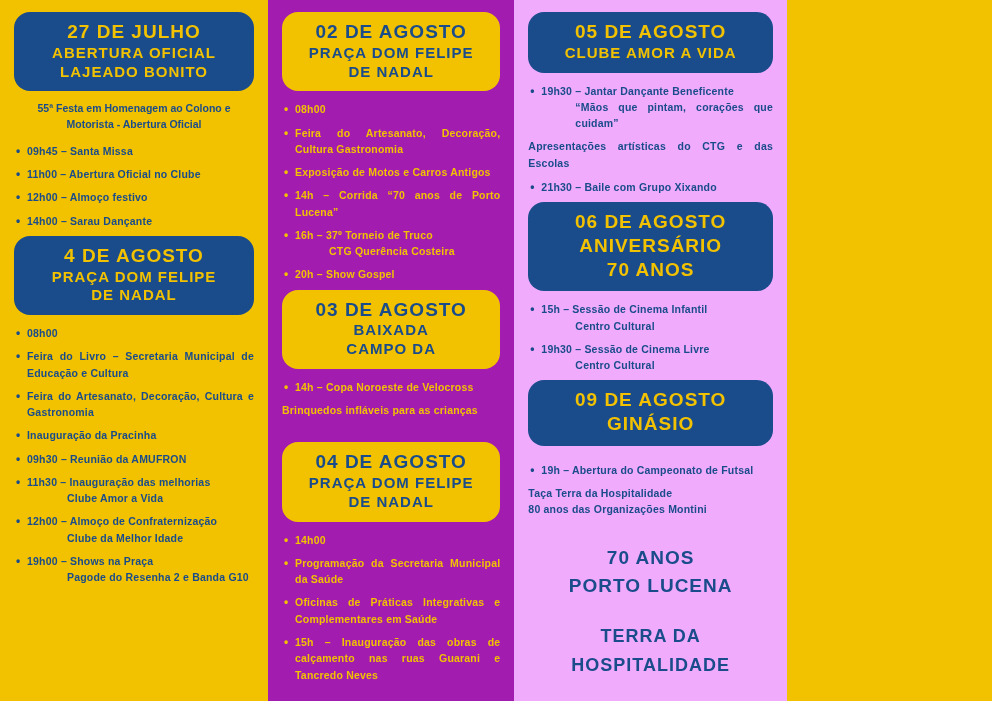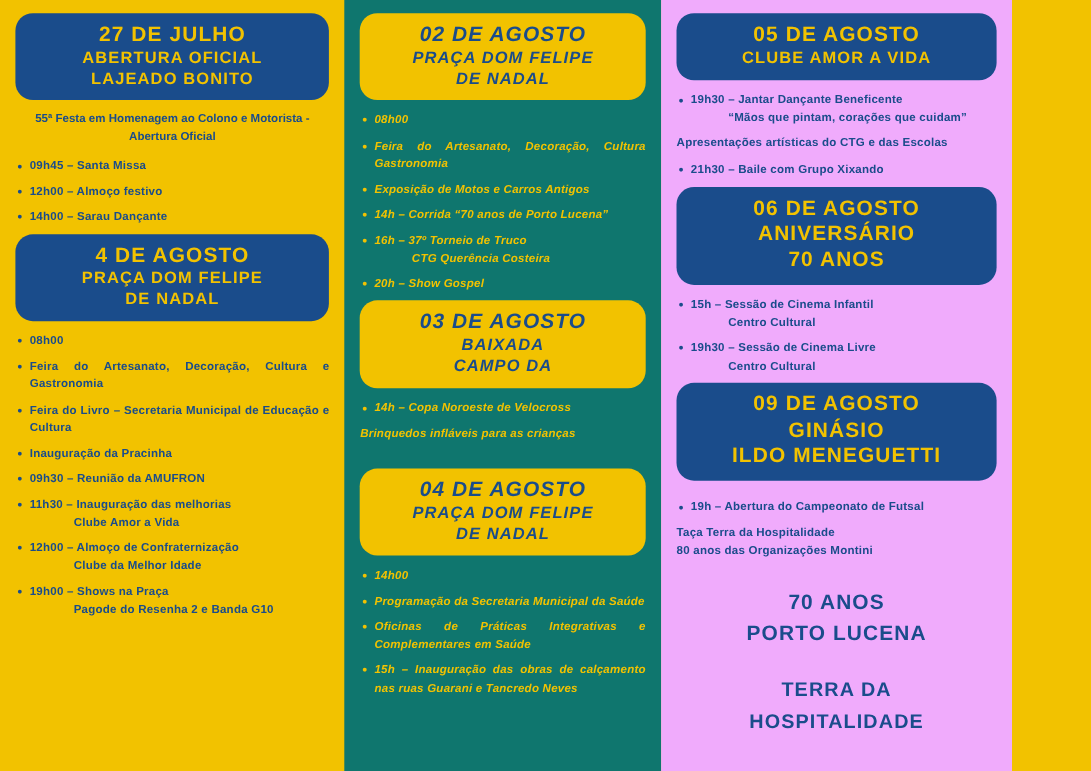--- a/index.html
+++ b/index.html
@@ -4,30 +4,30 @@
 <style>
   html,body{margin:0;padding:0;}
   body{
     width:992px;height:701px;
     font-family:"Liberation Sans", sans-serif;
     background:#f2c200;
     overflow:hidden;
   }
   .poster{
     position:relative;
-    width:920px;height:701px;
+    width:787px;height:701px;
     display:flex;
     box-sizing:border-box;
   }
   .col{
     box-sizing:border-box;
     padding:8px 14px 8px 14px;
   }
   .col-left{width:338px;background:#f2c200;}
-  .col-mid{width:310px;background:#0f766e;font-style:italic;}
+  .col-mid{width:310px;background:#a21caf;}
   .col-right{width:344px;background:#f0abfc;}
 
   
   .plaque{
     border-radius:16px;
     text-align:center;
     padding:8px 10px 10px 10px;
     margin:4px 0 10px 0;
   }
   .plaque-blue{background:#1a4c8b;color:#f2c200;}
@@ -99,35 +99,36 @@
   <div class="col col-left">
 
     <div class="plaque plaque-blue">
       <div class="line">27 DE JULHO</div>
       <div class="line sm">ABERTURA OFICIAL</div>
       <div class="line sm">LAJEADO BONITO</div>
     </div>
     <div class="intro on-yellow">55ª Festa em Homenagem ao Colono e Motorista - Abertura Oficial</div>
     <ul class="items txt on-yellow">
       <li class="bullet"><span>09h45 – Santa Missa</span></li>
+      <li class="bullet"><span>11h00 – Abertura Oficial no Clube</span></li>
       <li class="bullet"><span>12h00 – Almoço festivo</span></li>
       <li class="bullet">
         <span>14h00 – Sarau Dançante</span>
       </li>
     </ul>
 
     <div class="plaque plaque-blue">
       <div class="line">4 DE AGOSTO</div>
       <div class="line sm">PRAÇA DOM FELIPE</div>
       <div class="line sm">DE NADAL</div>
     </div>
     <ul class="items txt on-yellow">
       <li class="bullet tight"><span>08h00</span></li>
+      <li class="bullet tight"><span>Feira do Livro – Secretaria Municipal de Educação e Cultura</span></li>
       <li class="bullet tight"><span>Feira do Artesanato, Decoração, Cultura e Gastronomia</span></li>
-      <li class="bullet tight"><span>Feira do Livro – Secretaria Municipal de Educação e Cultura</span></li>
       <li class="bullet"><span>Inauguração da Pracinha</span></li>
       <li class="bullet"><span>09h30 – Reunião da AMUFRON</span></li>
       <li class="bullet">
         <span>11h30 – Inauguração das melhorias</span>
         <span class="sub">Clube Amor a Vida</span>
       </li>
       <li class="bullet">
         <span>12h00 – Almoço de Confraternização</span>
         <span class="sub">Clube da Melhor Idade</span>
       </li>
@@ -211,21 +212,20 @@
       </li>
       <li class="bullet">
         <span>19h30 – Sessão de Cinema Livre</span>
         <span class="sub narrow">Centro Cultural</span>
       </li>
     </ul>
 
     <div class="plaque plaque-blue">
       <div class="line">09 DE AGOSTO</div>
       <div class="line">GINÁSIO</div>
-      <div class="line">ILDO MENEGUETTI</div>
     </div>
     <div class="spacer6"></div>
     <ul class="items txt on-yellow">
       <li class="bullet tight"><span>19h – Abertura do Campeonato de Futsal</span></li>
     </ul>
     <div class="txt on-yellow plain-block">
       <div>Taça Terra da Hospitalidade</div>
       <div>80 anos das Organizações Montini</div>
     </div>
 

